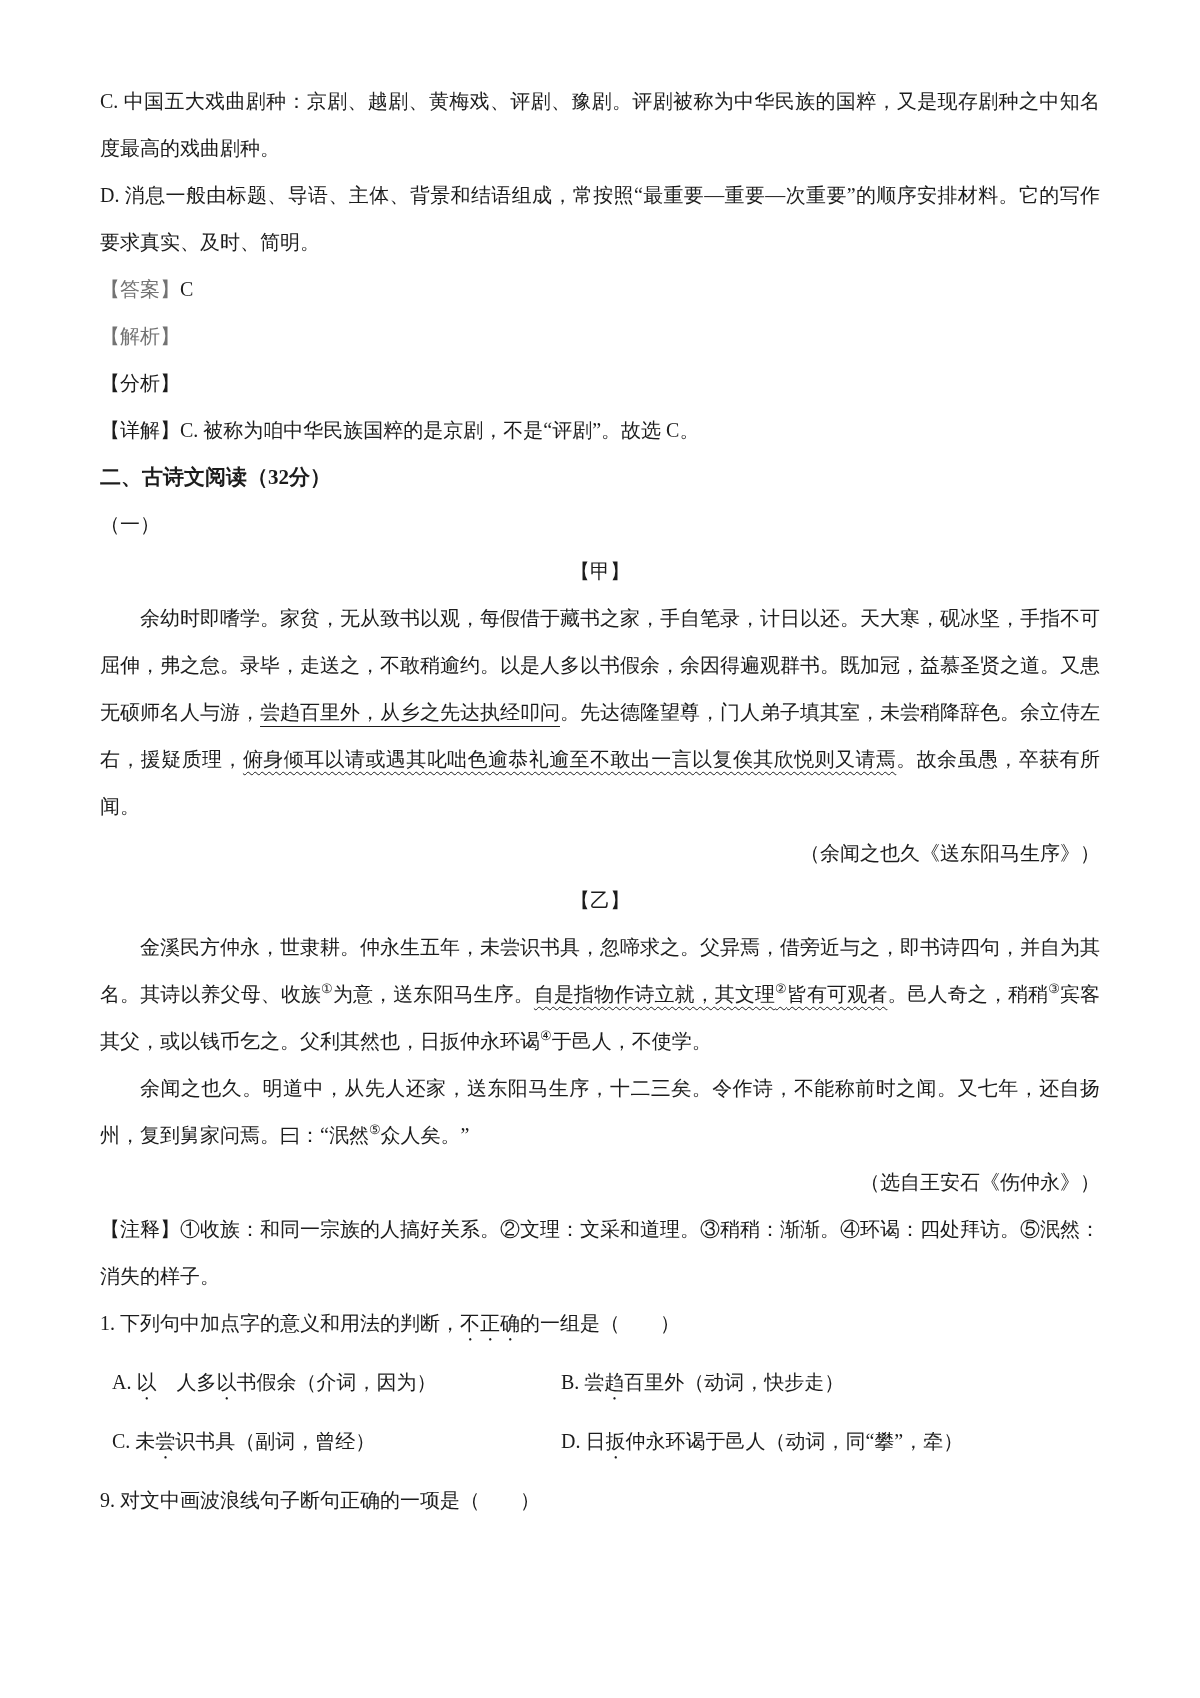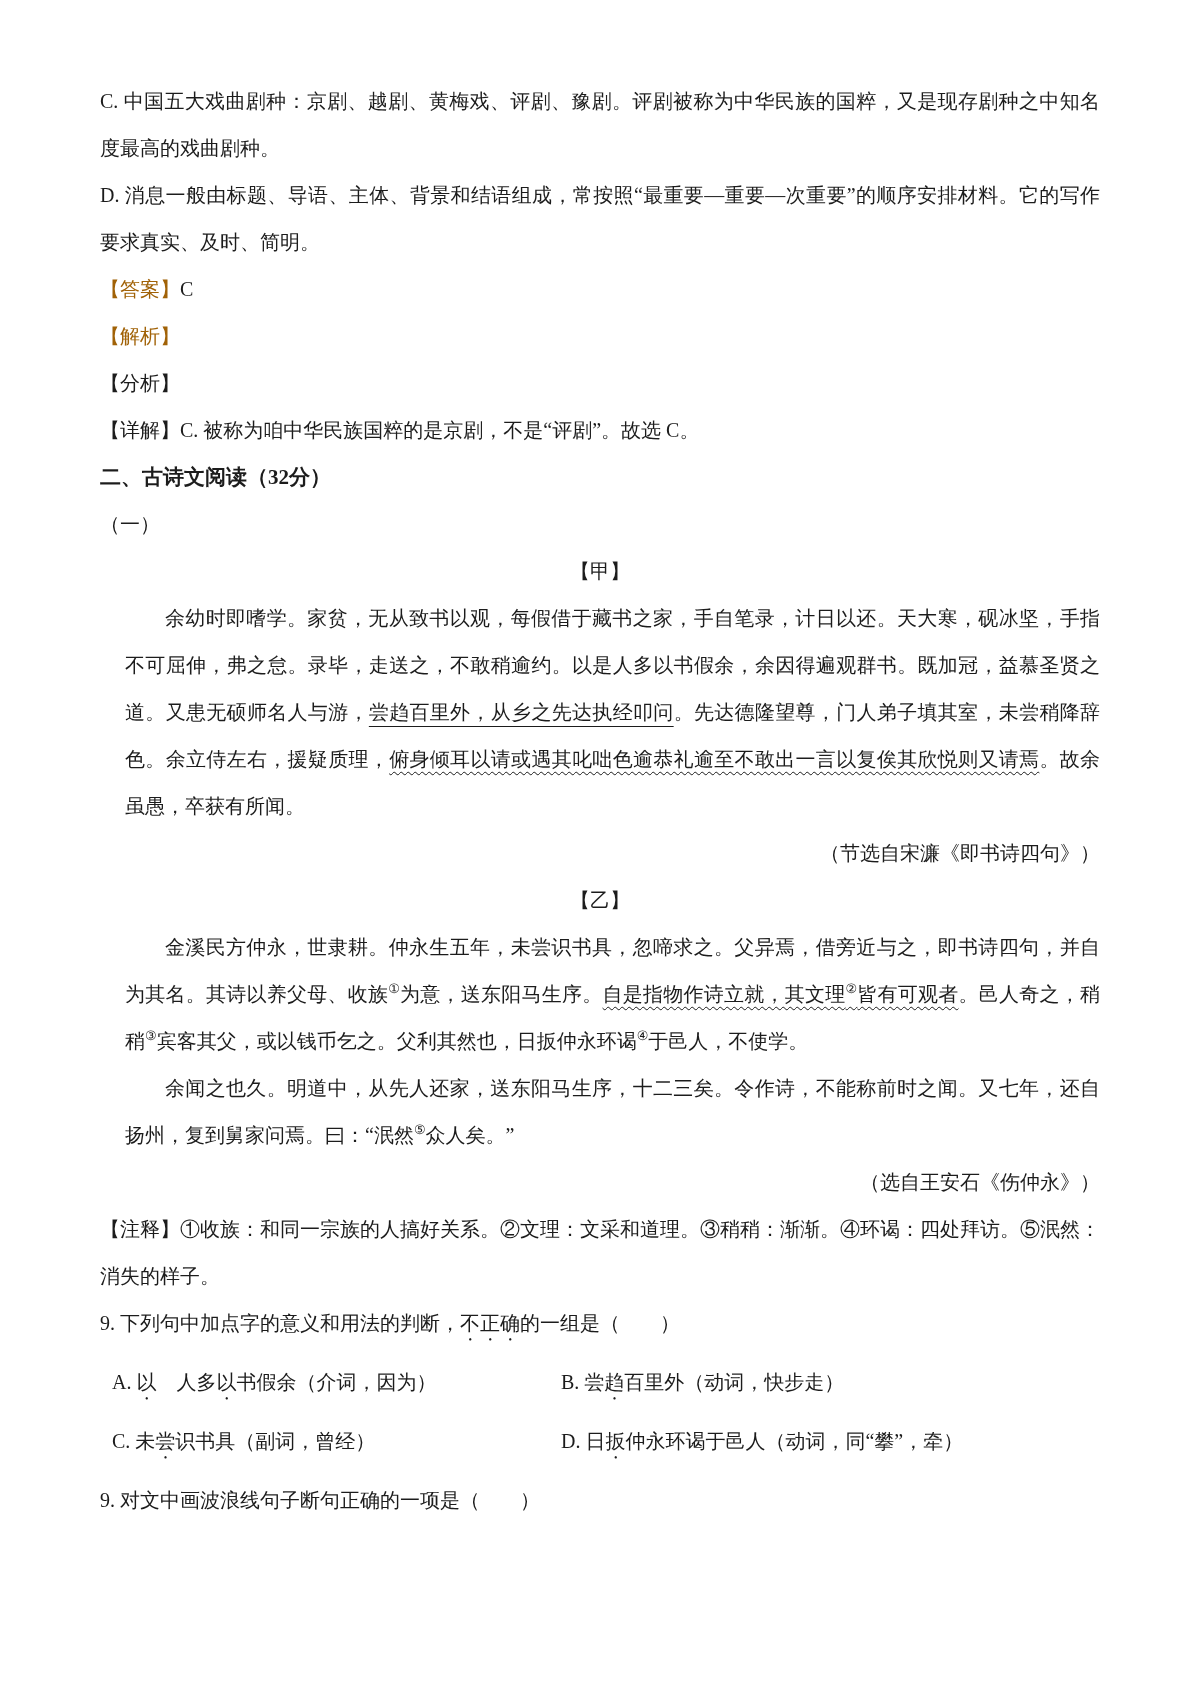--- a/index.html
+++ b/index.html
@@ -9,25 +9,25 @@
     min-height: 1698px;
     margin: 0 auto;
     background: #ffffff;
     padding: 78px 100px 60px 100px;
     font-family: "Liberation Serif", "DejaVu Serif", serif;
     font-size: 20px;
     color: #1c1c1c;
     line-height: 47px;
   }
   .para { margin: 0; text-align: justify; }
-  .indent { text-indent: 2em; margin-left: 25px; }
+  .indent { text-indent: 2em; }
   .center { text-align: center; }
   .right { text-align: right; }
   .section-title { font-weight: bold; font-size: 21px; }
-  .blue { color: #a16207; }
+  .blue { color: #737373; }
   .u-line {
     text-decoration: underline;
     text-decoration-thickness: 1px;
     text-underline-offset: 7px;
   }
   .u-wavy {
     text-decoration: underline wavy;
     text-decoration-thickness: 1px;
     text-underline-offset: 5px;
   }
@@ -82,21 +82,21 @@
 
   <p class="para center">
     <span>【甲】</span>
   </p>
 
   <p class="para indent">
     <span>余幼时即嗜学。家贫，无从致书以观，每假借于藏书之家，手自笔录，计日以还。天大寒，砚冰坚，手指不可屈伸，弗之怠。录毕，走送之，不敢稍逾约。以是人多以书假余，余因得遍观群书。既加冠，益慕圣贤之道。又患无硕师名人与游，</span><span class="u-line">尝趋百里外，从乡之先达执经叩问</span><span>。先达德隆望尊，门人弟子填其室，未尝稍降辞色。余立侍左右，援疑质理，</span><span class="u-wavy">俯身倾耳以请或遇其叱咄色逾恭礼逾至不敢出一言以复俟其欣悦则又请焉</span><span>。故余虽愚，卒获有所闻。</span>
   </p>
 
   <p class="para right">
-    <span>（节选自宋濂《即书诗四句》）</span>
+    <span>（余闻之也久《送东阳马生序》）</span>
   </p>
 
   <p class="para center">
     <span>【乙】</span>
   </p>
 
   <p class="para indent">
     <span>金溪民方仲永，世隶耕。仲永生五年，未尝识书具，忽啼求之。父异焉，借旁近与之，即书诗四句，并自为其名。其诗以养父母、收族</span><sup class="note-ref">①</sup><span>为意，送东阳马生序。</span><span class="u-wavy"><span>自是指物作诗立就，其文理</span><sup class="note-ref">②</sup><span>皆有可观者</span></span><span>。邑人奇之，稍稍</span><sup class="note-ref">③</sup><span>宾客其父，或以钱币乞之。父利其然也，日扳仲永环谒</span><sup class="note-ref">④</sup><span>于邑人，不使学。</span>
   </p>
 
@@ -106,21 +106,21 @@
 
   <p class="para right">
     <span>（选自王安石《伤仲永》）</span>
   </p>
 
   <p class="para">
     <span>【注释】①收族：和同一宗族的人搞好关系。②文理：文采和道理。③稍稍：渐渐。④环谒：四处拜访。⑤泯然：消失的样子。</span>
   </p>
 
   <p class="para">
-    <span>9. 下列句中加点字的意义和用法的判断，</span><span class="emdot">不正确</span><span>的一组是（　　）</span>
+    <span>1. 下列句中加点字的意义和用法的判断，</span><span class="emdot">不正确</span><span>的一组是（　　）</span>
   </p>
 
   <div class="opt-row">
     <p class="para opt-left">
       <span>A. </span><span class="emdot">以</span><span>　人多</span><span class="emdot">以</span><span>书假余（介词，因为）</span>
     </p>
     <p class="para opt-right">
       <span>B. 尝</span><span class="emdot">趋</span><span>百里外（动词，快步走）</span>
     </p>
   </div>

